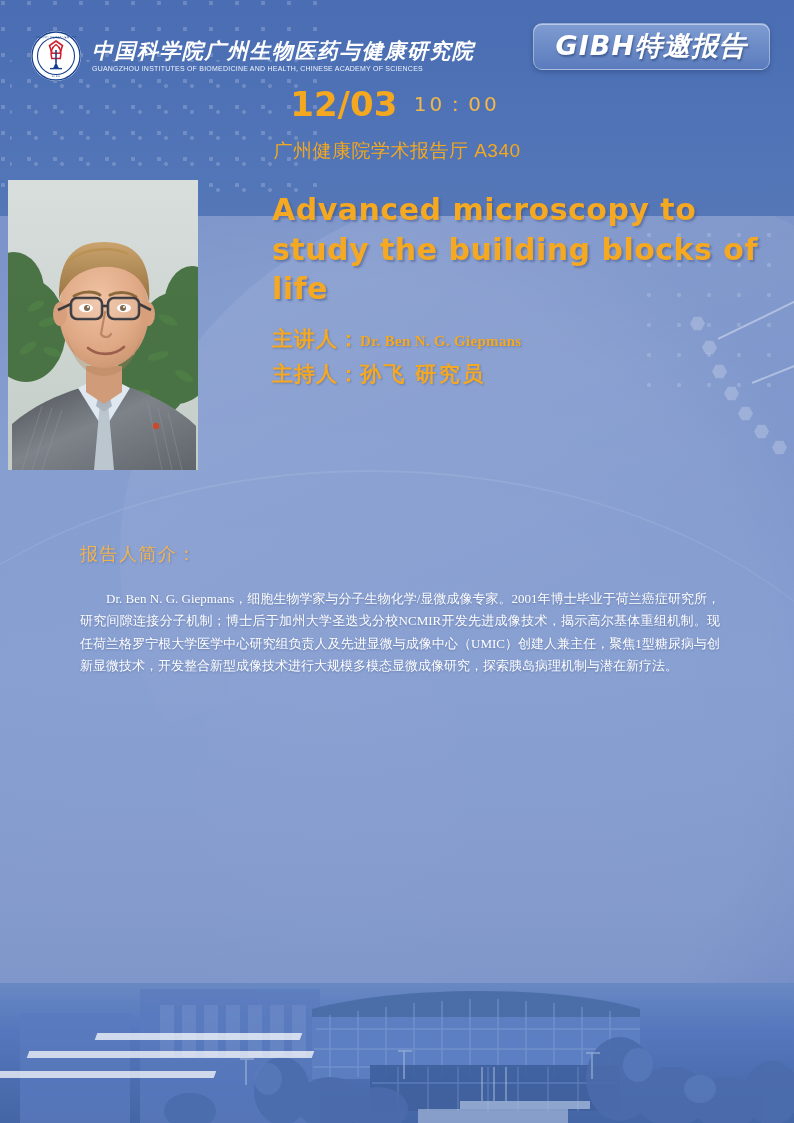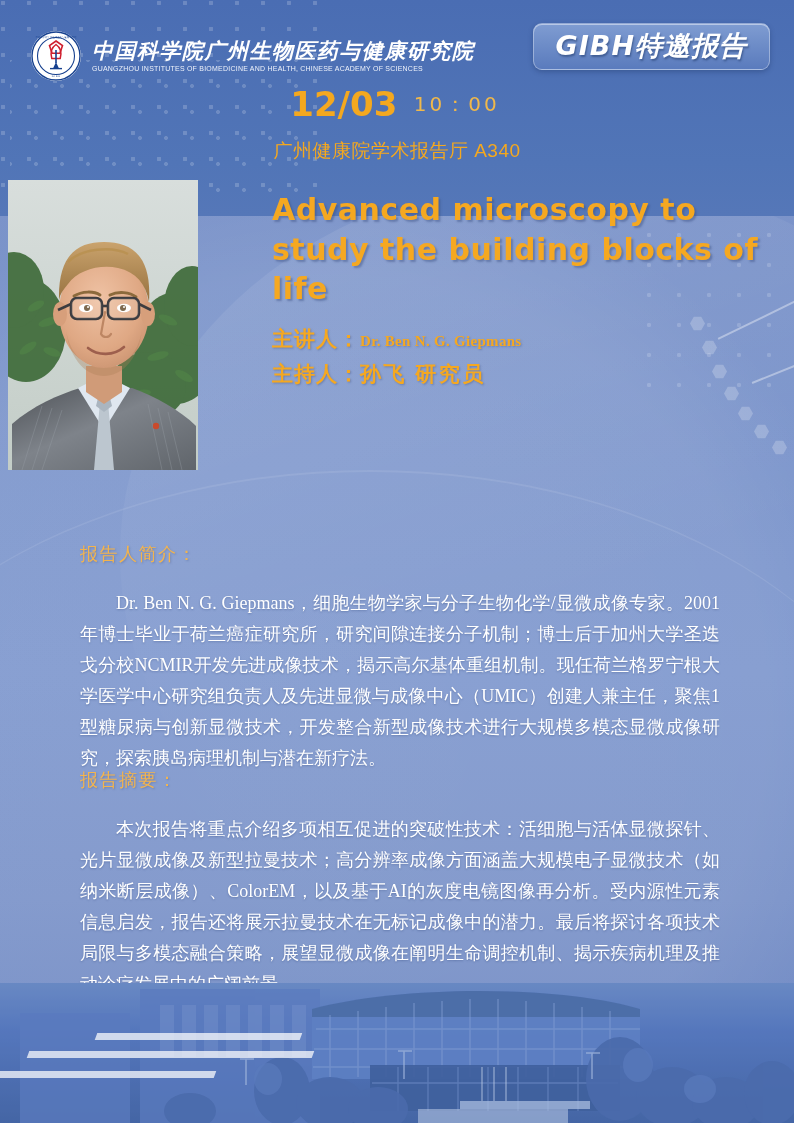--- a/index.html
+++ b/index.html
@@ -238,21 +238,21 @@
   .section { position: absolute; left: 80px; width: 640px; }
   .section-heading {
     font-size: 18px;
     color: #f3b44e;
     letter-spacing: 1.5px;
     margin-bottom: 22px;
     text-shadow: 1px 1px 2px rgba(60,80,130,0.35);
   }
   .section-body {
     font-family: "Liberation Serif", "DejaVu Serif", serif;
-    font-size: 18px;
+    font-size: 13px;
     line-height: 1.72;
     color: #ffffff;
     text-align: justify;
     text-justify: inter-ideograph;
     text-indent: 2em;
     text-shadow: 0 1px 2px rgba(50,72,125,0.4);
     margin: 0;
   }
   #bio-section { top: 518px; margin-top: 24px; }
   #abstract-section { top: 768px; }
@@ -451,24 +451,20 @@
     <div class="sp-line">
       <span class="sp-label">主持人：</span><span class="sp-name-cn">孙飞 研究员</span>
     </div>
   </div>
 
   <div class="section" id="bio-section">
     <div class="section-heading">报告人简介：</div>
     <p class="section-body">Dr. Ben N. G. Giepmans，细胞生物学家与分子生物化学/显微成像专家。2001年博士毕业于荷兰癌症研究所，研究间隙连接分子机制；博士后于加州大学圣迭戈分校NCMIR开发先进成像技术，揭示高尔基体重组机制。现任荷兰格罗宁根大学医学中心研究组负责人及先进显微与成像中心（UMIC）创建人兼主任，聚焦1型糖尿病与创新显微技术，开发整合新型成像技术进行大规模多模态显微成像研究，探索胰岛病理机制与潜在新疗法。</p>
   </div>
 
-  <div class="section" id="abstract-section">
-    <div class="section-heading">报告摘要：</div>
-    <p class="section-body">本次报告将重点介绍多项相互促进的突破性技术：活细胞与活体显微探针、光片显微成像及新型拉曼技术；高分辨率成像方面涵盖大规模电子显微技术（如纳米断层成像）、ColorEM，以及基于AI的灰度电镜图像再分析。受内源性元素信息启发，报告还将展示拉曼技术在无标记成像中的潜力。最后将探讨各项技术局限与多模态融合策略，展望显微成像在阐明生命调控机制、揭示疾病机理及推动诊疗发展中的广阔前景。</p>
-  </div>
 
   <div class="campus">
     <svg viewBox="0 0 794 140" xmlns="http://www.w3.org/2000/svg" preserveAspectRatio="xMidYMax slice">
       <defs>
         <linearGradient id="campfade" x1="0" y1="0" x2="0" y2="1">
           <stop offset="0%" stop-color="#6f8ec6"></stop>
           <stop offset="35%" stop-color="#5677bd"></stop>
           <stop offset="100%" stop-color="#41619f"></stop>
         </linearGradient>
       </defs>

